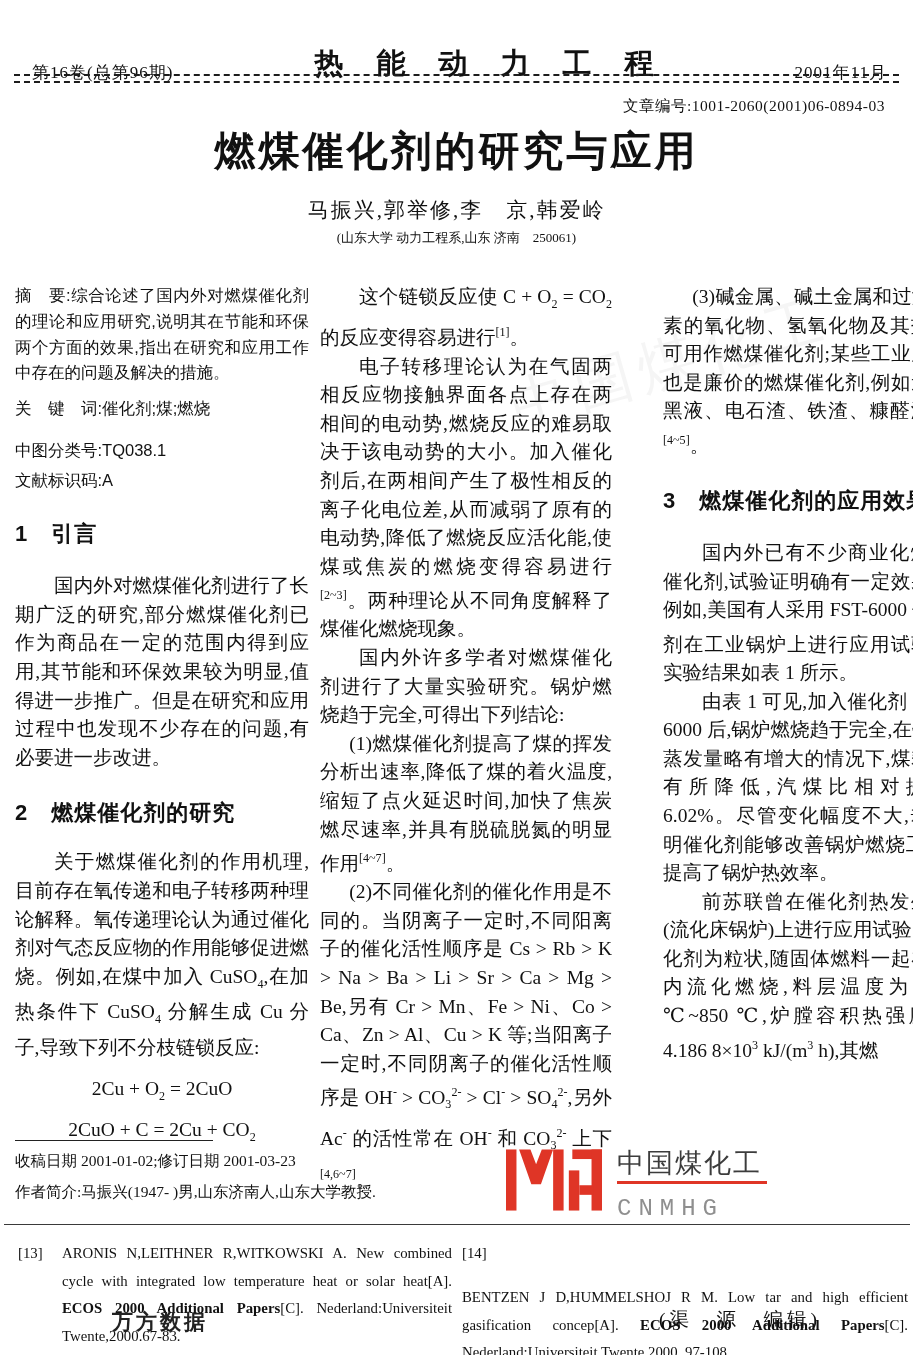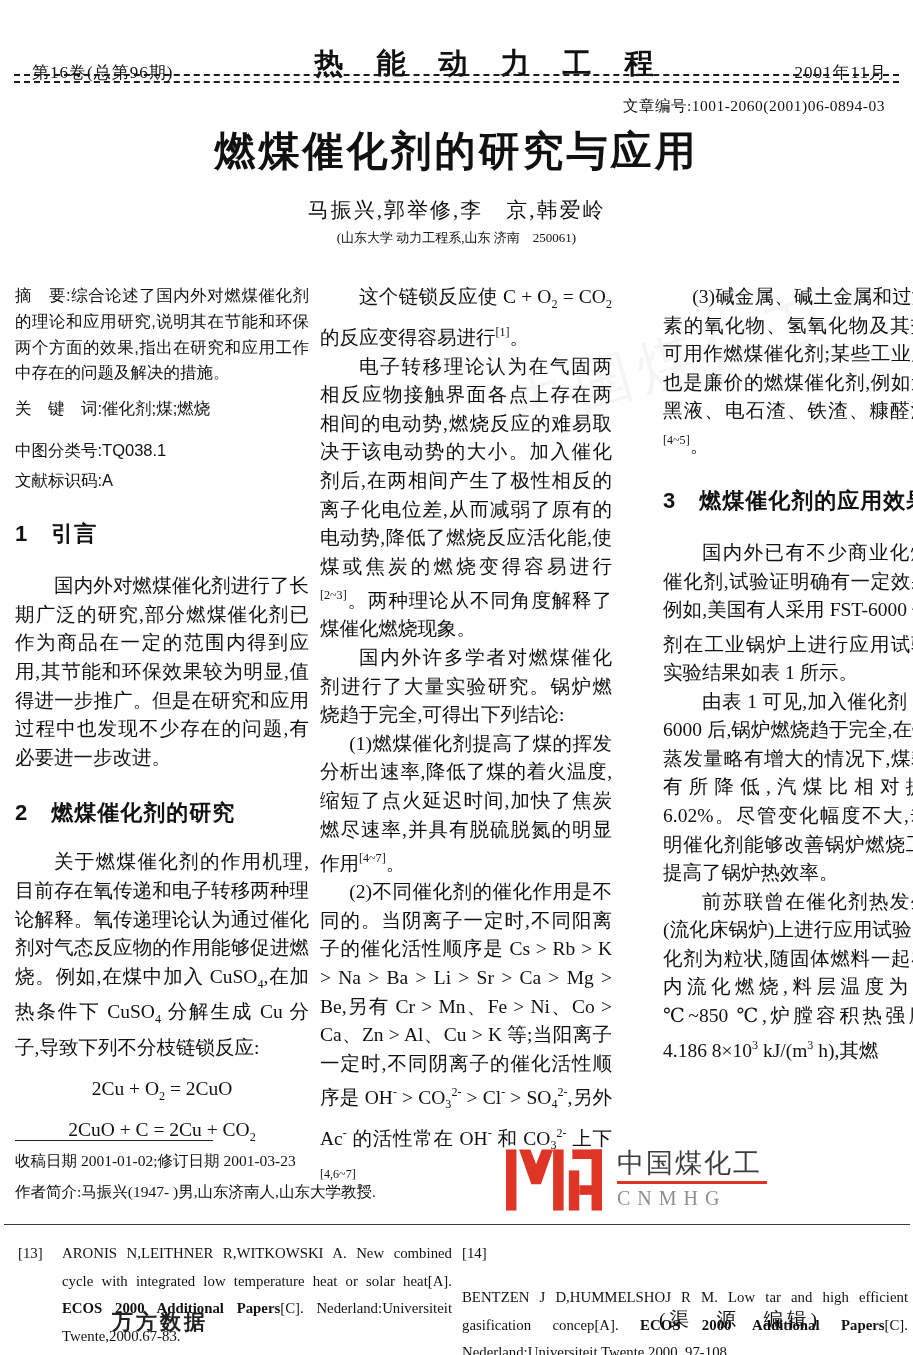--- a/index.html
+++ b/index.html
@@ -76,22 +76,22 @@
   .footnote-line{font-size:15.5px;line-height:31px;margin:0;}
   .footnote-line:first-of-type{margin-top:4px;}
 
   
   .logo{position:absolute;left:506px;top:1148px;display:flex;align-items:flex-start;}
   .logo-mark{width:96px;height:64px;margin-right:15px;}
   .logo-textcol{display:flex;flex-direction:column;}
   .logo-cn{font-family:"Liberation Sans","DejaVu Sans",sans-serif;
     font-size:27px;color:#3c3c3c;letter-spacing:2px;line-height:30px;}
   .logo-underline{height:3px;width:150px;margin-top:3px;}
-  .logo-en{font-family:Liberation Serif, serif;
-    font-size:20px;color:#8f8f8f;letter-spacing:7px;margin-top:3px;}
+  .logo-en{font-family:Liberation Mono, monospace;
+    font-size:24px;color:#8f8f8f;letter-spacing:7px;margin-top:11px;}
 
   .bottom-rule{position:absolute;left:4px;width:906px;top:1224px;
     border-top:1.8px solid #3a3a3a;height:0;}
 
   
   .ref{position:absolute;top:1240px;display:flex;
     font-size:14.8px;line-height:27.6px;text-align:justify;}
   #ref13{left:18px;width:434px;}
   #ref14{left:462px;width:446px;flex-direction:column;}
   .ref-label{flex:0 0 44px;}

